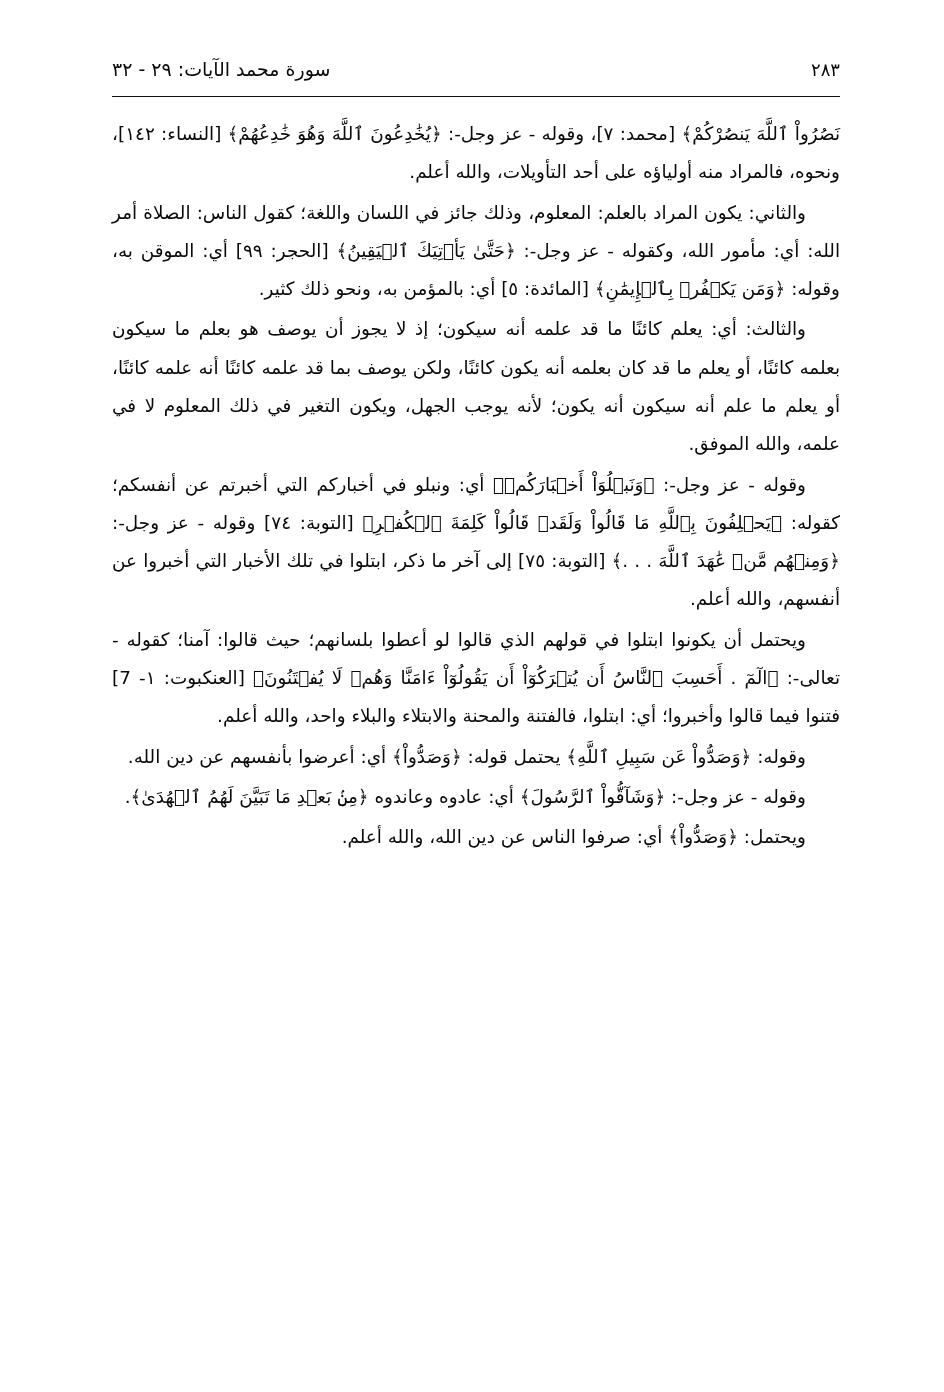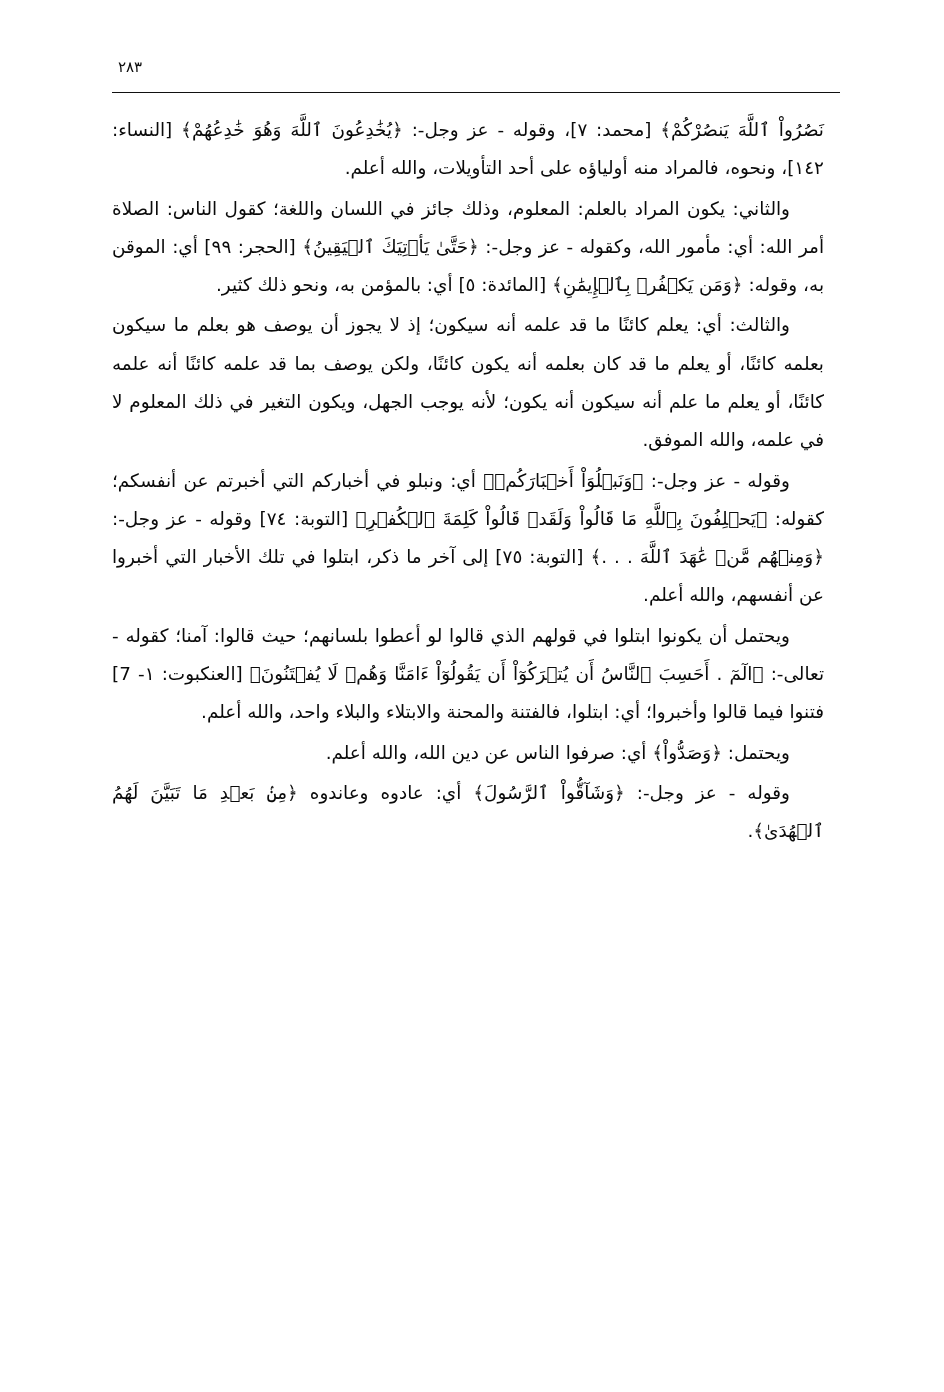--- a/index.html
+++ b/index.html
@@ -34,62 +34,64 @@
     padding-top: 12px;
     padding-bottom: 6px;
   }
   .header-title {
     direction: rtl;
     unicode-bidi: isolate;
     white-space: nowrap;
     padding-right: 120px;
   }
   .header-page {
-    font-size: 15px;
+    font-size: 18px;
     padding-left: 6px;
   }
   .rule {
     border: none;
     border-top: 1.4px solid #111;
     margin: 10px 0 18px 0;
     width: 100%;
   }
   
   .content {
     direction: rtl;
     text-align: justify;
     text-justify: inter-word;
     font-size: 18.4px;
     line-height: 2.08;
   }
   p.para {
-    margin: 0 16px 2px 0;
+    margin: 0 0 2px 0;
     text-indent: 34px;
   }
   p.para.noindent {
     text-indent: 0;
   }
   
   .bottom-space { height: 60px; }
 </style>
 </head>
 <body>
 
 <div class="page">
 
   <div class="header">
+    <div class="header-title">سورة محمد الآيات: ٢٩ - ٣٢</div>
     <div class="header-page">٢٨٣</div>
   </div>
 
   <hr class="rule">
 
   <div class="content">
     <p class="para noindent">نَصُرُواْ ٱللَّهَ يَنصُرْكُمْ﴾ [محمد: ٧]، وقوله - عز وجل-: ﴿يُخَٰدِعُونَ ٱللَّهَ وَهُوَ خَٰدِعُهُمْ﴾ [النساء: ١٤٢]، ونحوه، فالمراد منه أولياؤه على أحد التأويلات، والله أعلم.</p>
     <p class="para">والثاني: يكون المراد بالعلم: المعلوم، وذلك جائز في اللسان واللغة؛ كقول الناس: الصلاة أمر الله: أي: مأمور الله، وكقوله - عز وجل-: ﴿حَتَّىٰ يَأۡتِيَكَ ٱلۡيَقِينُ﴾ [الحجر: ٩٩] أي: الموقن به، وقوله: ﴿وَمَن يَكۡفُرۡ بِٱلۡإِيمَٰنِ﴾ [المائدة: ٥] أي: بالمؤمن به، ونحو ذلك كثير.</p>
     <p class="para">والثالث: أي: يعلم كائنًا ما قد علمه أنه سيكون؛ إذ لا يجوز أن يوصف هو بعلم ما سيكون بعلمه كائنًا، أو يعلم ما قد كان بعلمه أنه يكون كائنًا، ولكن يوصف بما قد علمه كائنًا أنه علمه كائنًا، أو يعلم ما علم أنه سيكون أنه يكون؛ لأنه يوجب الجهل، ويكون التغير في ذلك المعلوم لا في علمه، والله الموفق.</p>
     <p class="para">وقوله - عز وجل-: ﴿وَنَبۡلُوَاْ أَخۡبَارَكُمۡ﴾ أي: ونبلو في أخباركم التي أخبرتم عن أنفسكم؛ كقوله: ﴿يَحۡلِفُونَ بِٱللَّهِ مَا قَالُواْ وَلَقَدۡ قَالُواْ كَلِمَةَ ٱلۡكُفۡرِ﴾ [التوبة: ٧٤] وقوله - عز وجل-: ﴿وَمِنۡهُم مَّنۡ عَٰهَدَ ٱللَّهَ . . .﴾ [التوبة: ٧٥] إلى آخر ما ذكر، ابتلوا في تلك الأخبار التي أخبروا عن أنفسهم، والله أعلم.</p>
     <p class="para">ويحتمل أن يكونوا ابتلوا في قولهم الذي قالوا لو أعطوا بلسانهم؛ حيث قالوا: آمنا؛ كقوله - تعالى-: ﴿الٓمٓ . أَحَسِبَ ٱلنَّاسُ أَن يُتۡرَكُوٓاْ أَن يَقُولُوٓاْ ءَامَنَّا وَهُمۡ لَا يُفۡتَنُونَ﴾ [العنكبوت: ١- 7] فتنوا فيما قالوا وأخبروا؛ أي: ابتلوا، فالفتنة والمحنة والابتلاء والبلاء واحد، والله أعلم.</p>
+    <p class="para">وقوله: ﴿وَصَدُّواْ عَن سَبِيلِ ٱللَّهِ﴾ يحتمل قوله: ﴿وَصَدُّواْ﴾ أي: أعرضوا بأنفسهم عن دين الله.</p>
+    <p class="para">وقوله - عز وجل-: ﴿وَشَآقُّواْ ٱلرَّسُولَ﴾ أي: عادوه وعاندوه ﴿مِنۢ بَعۡدِ مَا تَبَيَّنَ لَهُمُ ٱلۡهُدَىٰ﴾.</p>
     <p class="para">ويحتمل: ﴿وَصَدُّواْ﴾ أي: صرفوا الناس عن دين الله، والله أعلم.</p>
-    <p class="para">وقوله - عز وجل-: ﴿وَشَآقُّواْ ٱلرَّسُولَ﴾ أي: عادوه وعاندوه ﴿مِنۢ بَعۡدِ مَا تَبَيَّنَ لَهُمُ ٱلۡهُدَىٰ﴾.</p>
   </div>
 
   <div class="bottom-space"></div>
 </div>
 
 </body></html>

